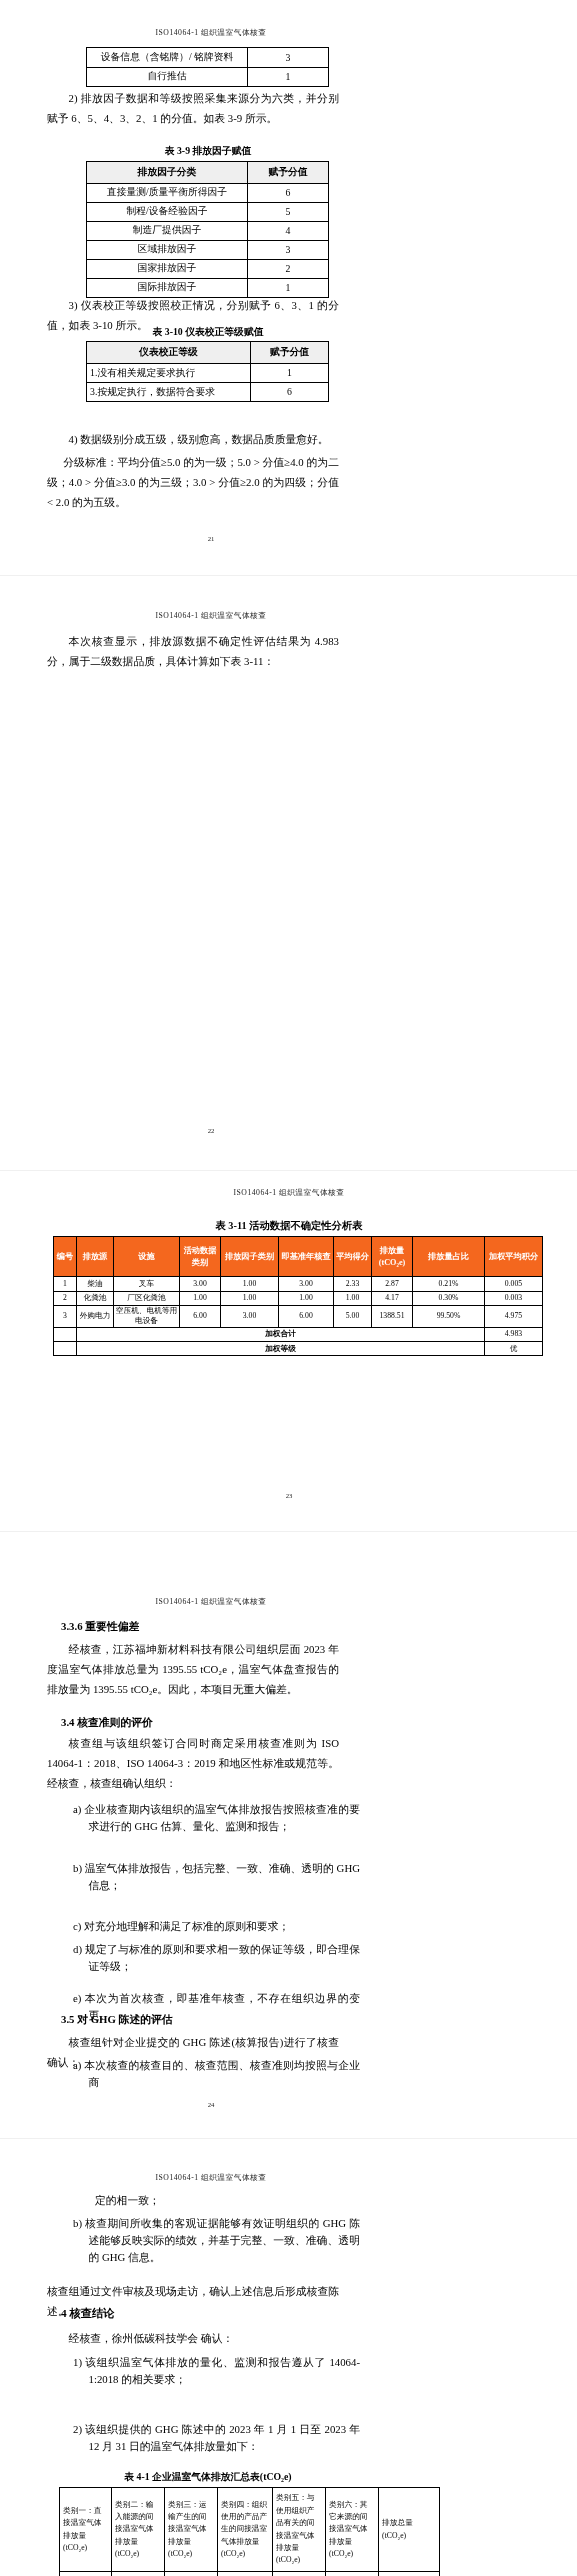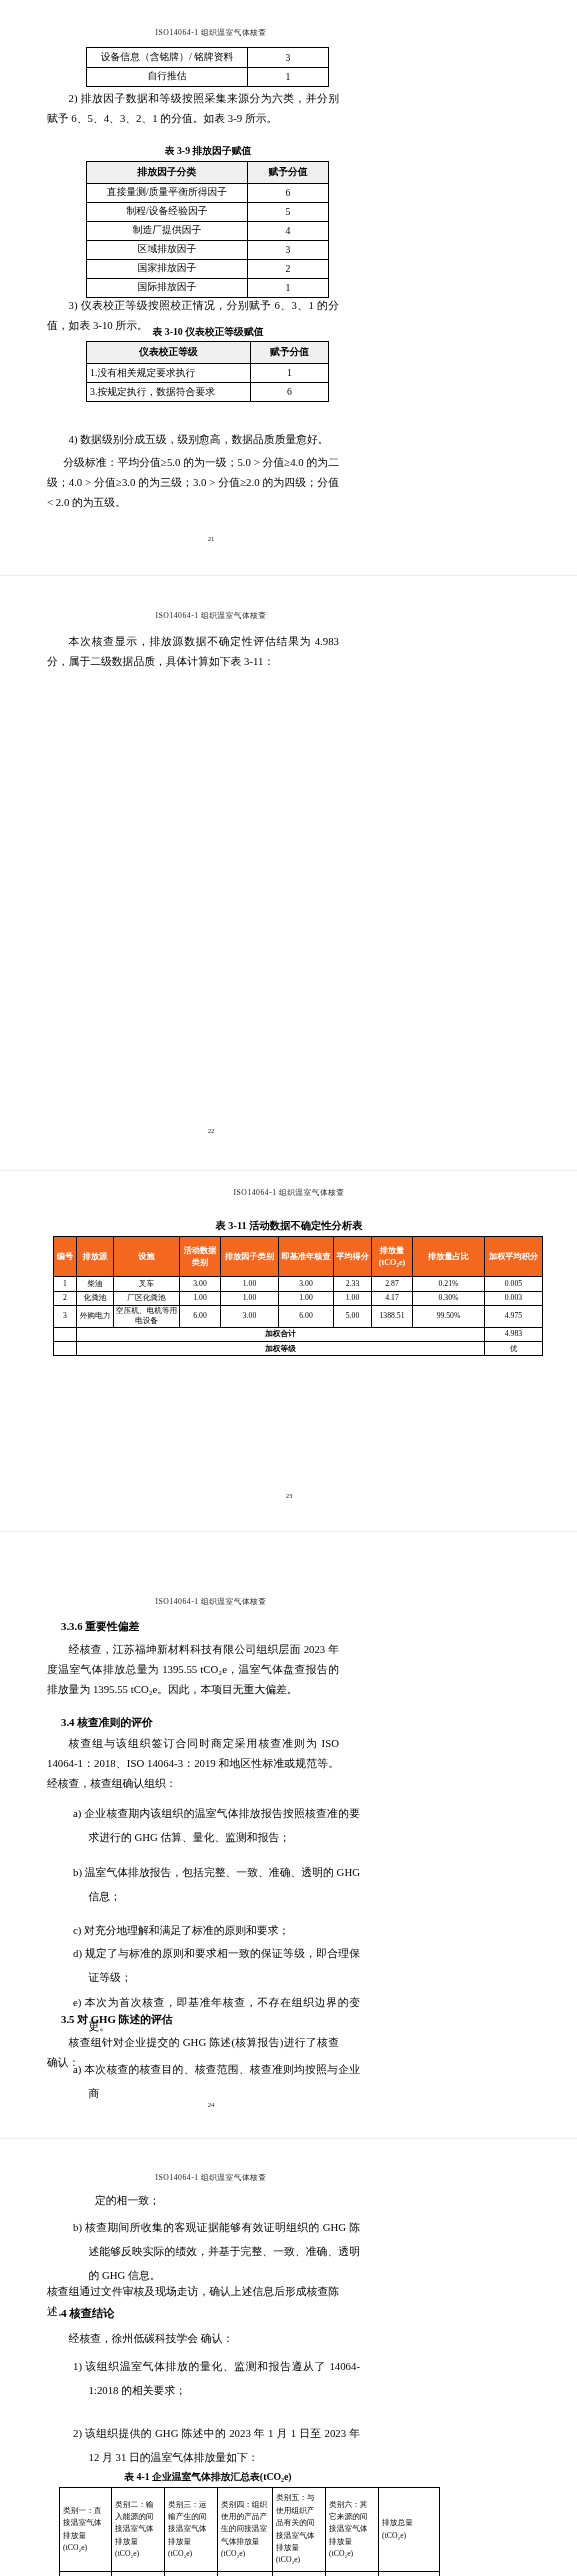--- a/index.html
+++ b/index.html
@@ -13,21 +13,21 @@
   .pnum{position:absolute;left:0;width:422px;text-align:center;font-size:6.7px;color:#222;}
   .pnum.wide{width:578px;}
   .para{position:absolute;left:47px;width:292px;font-size:10.8px;line-height:20px;text-align:justify;}
   .ind2{text-indent:2em;}
   .ind15{text-indent:1.5em;}
   .cap{position:absolute;left:62px;width:292px;text-align:center;font-weight:bold;font-size:9.8px;}
   .cap.wide{left:0;width:578px;font-size:10.3px;}
   .sect{position:absolute;left:61px;font-weight:bold;font-size:10.8px;}
   .sect.big{font-size:11.3px;}
   .cont{position:absolute;left:95px;font-size:10.8px;}
-  .li{position:absolute;left:73px;width:287px;font-size:10.8px;line-height:24px;text-align:justify;padding-left:15.5px;text-indent:-15.5px;box-sizing:border-box;}
+  .li{position:absolute;left:73px;width:287px;font-size:10.8px;line-height:17px;text-align:justify;padding-left:15.5px;text-indent:-15.5px;box-sizing:border-box;}
   table.tb{position:absolute;border-collapse:collapse;table-layout:fixed;background:#fff;}
   .tb td,.tb th{border:0.5px solid #000;overflow:hidden;}
   
   .carry{left:86px;width:243px;font-size:9.8px;}
   .carry td{height:16.5px;text-align:center;}
   .t39{left:86px;width:243px;font-size:9.8px;}
   .t39 th{background:#efefef;height:18.5px;font-weight:bold;}
   .t39 td{height:16px;text-align:center;}
   .t310{left:86px;width:243px;font-size:9.8px;}
   .t310 th{background:#efefef;height:18.5px;font-weight:bold;}

